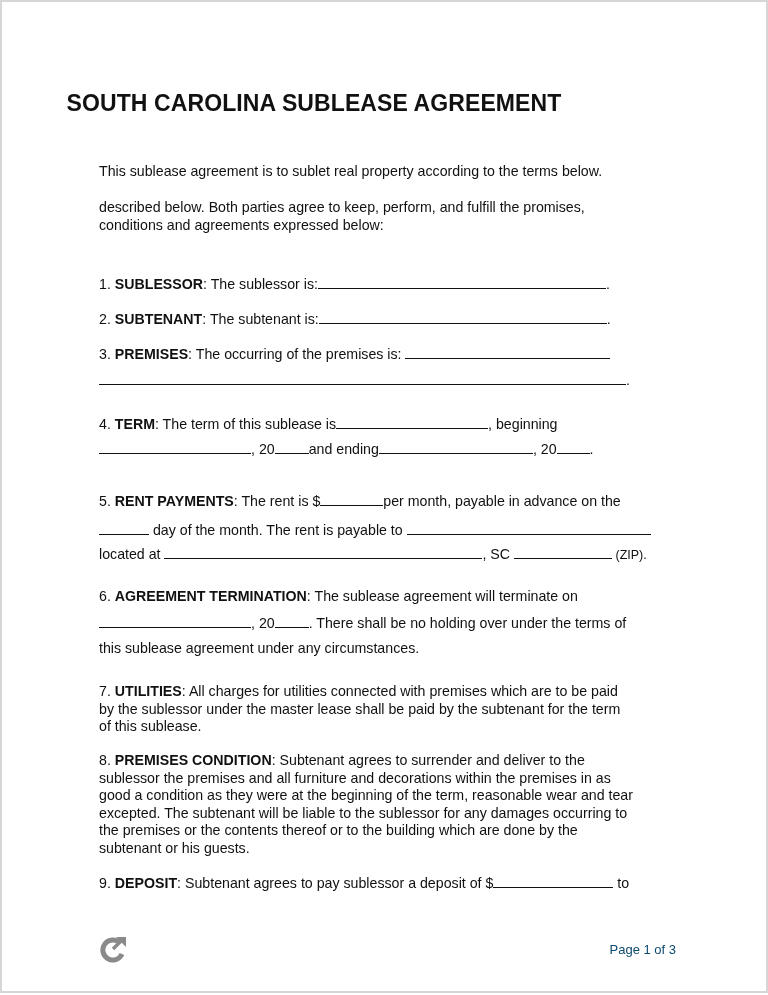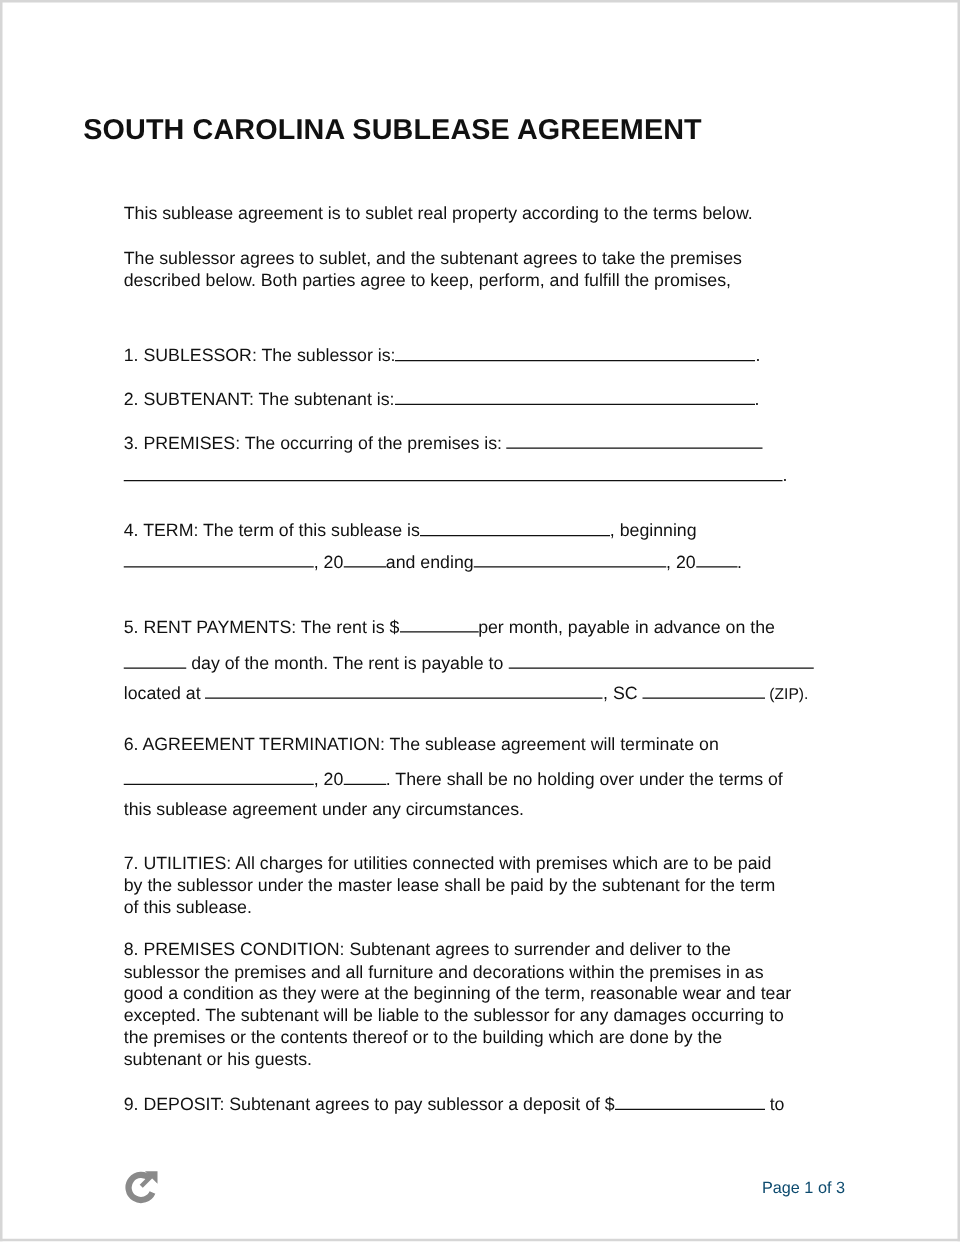--- a/index.html
+++ b/index.html
@@ -1,39 +1,39 @@
 <!DOCTYPE html>
 <html><head>
 <meta charset="utf-8">
 <style>
   html, body { margin:0; padding:0; background:#ffffff; }
   body { width:768px; height:995px; position:relative; overflow:hidden; font-family:"Liberation Sans", sans-serif; color:#111; }
   .page { position:absolute; left:0; top:0; width:764px; height:991px; border:2px solid #d6d6d6; border-top:none; border-left:2px solid #d6d6d6; background:#fff; }
   .frame-top { position:absolute; left:0; top:0; width:768px; height:2px; background:#d6d6d6; }
   .title { position:absolute; left:0; width:628px; top:90px; text-align:center; font-weight:bold; font-size:23px; letter-spacing:0.1px; color:#111; }
   .p { position:absolute; left:99px; font-size:14.2px; line-height:17.5px; color:#111; white-space:nowrap; }
-  .p b { font-weight:normal; }
+  .p b { font-weight:bold; }
   .blank { display:inline-block; border-bottom:1.4px solid #111; height:13px; vertical-align:baseline; }
   .blank.thin { border-bottom:1px solid #111; }
   .footer-page { position:absolute; right:92px; top:942px; font-size:13px; color:#0c4a6e; }
   .logo { position:absolute; left:100px; top:934px; width:28px; height:30px; }
 </style>
 </head>
 <body>
 
 <div class="page"></div>
 <div class="frame-top"></div>
 
 <div class="title">SOUTH CAROLINA SUBLEASE AGREEMENT</div>
 
 <div class="p" style="top:163px">This sublease agreement is to sublet real property according to the terms below.</div>
 
 <div class="p" style="top:199px">
-  <div>The sublessor agrees to sublet, and the subtenant agrees to take the premises</div>
   <div>described below. Both parties agree to keep, perform, and fulfill the promises,</div>
+  <div>conditions and agreements expressed below:</div>
 </div>
 
 <div class="p" style="top:275px">
   <span>1. </span><b>SUBLESSOR</b><span>:  The sublessor is:</span><span class="blank" style="width:288px"></span><span>.</span>
 </div>
 
 <div class="p" style="top:310px">
   <span>2. </span><b>SUBTENANT</b><span>:  The subtenant is:</span><span class="blank" style="width:288px"></span><span>.</span>
 </div>
 

